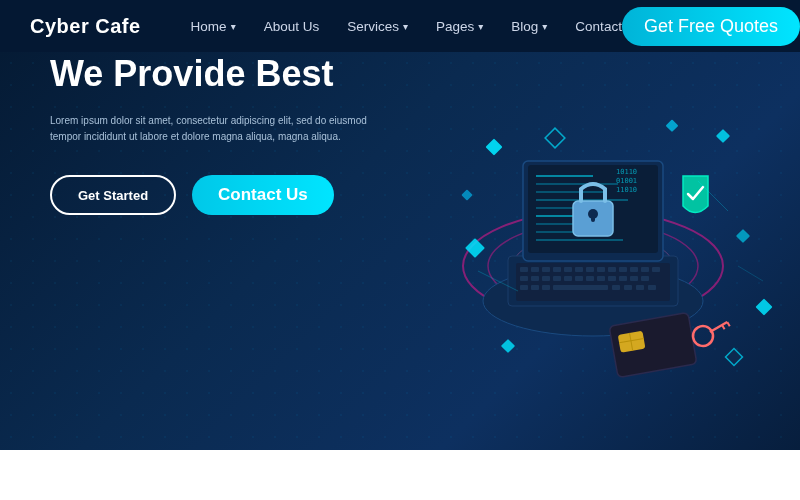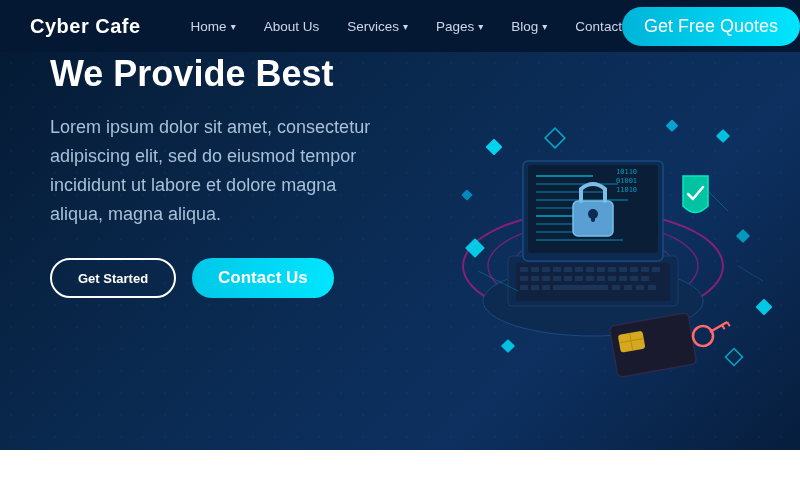--- a/index.html
+++ b/index.html
@@ -85,21 +85,21 @@
     }
     .hero-title {
       color: #fff;
       font-size: 36px;
       font-weight: 800;
       line-height: 1.2;
       margin-bottom: 18px;
     }
     .hero-desc {
       color: #a8c0d8;
-      font-size: 18px;
+      font-size: 10px;
       line-height: 1.6;
       margin-bottom: 30px;
       max-width: 340px;
     }
     .hero-buttons {
       display: flex;
       gap: 16px;
     }
     .btn-outline {
       background: transparent;

